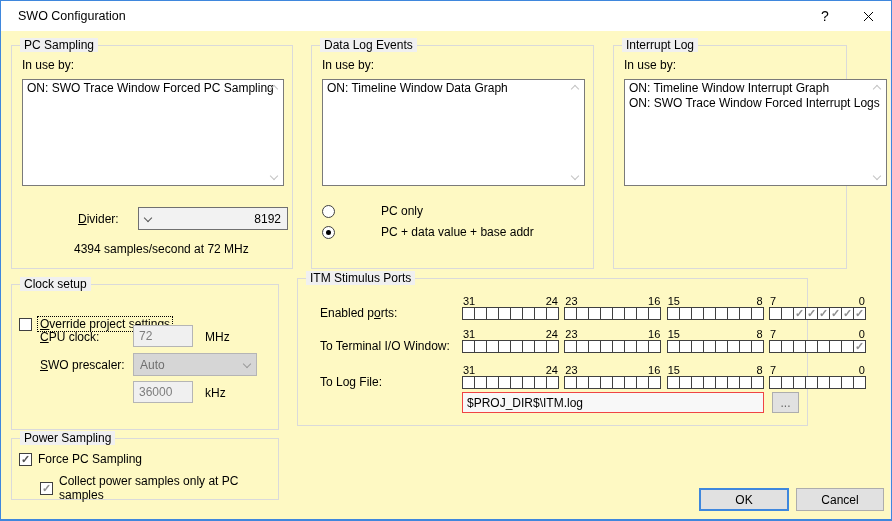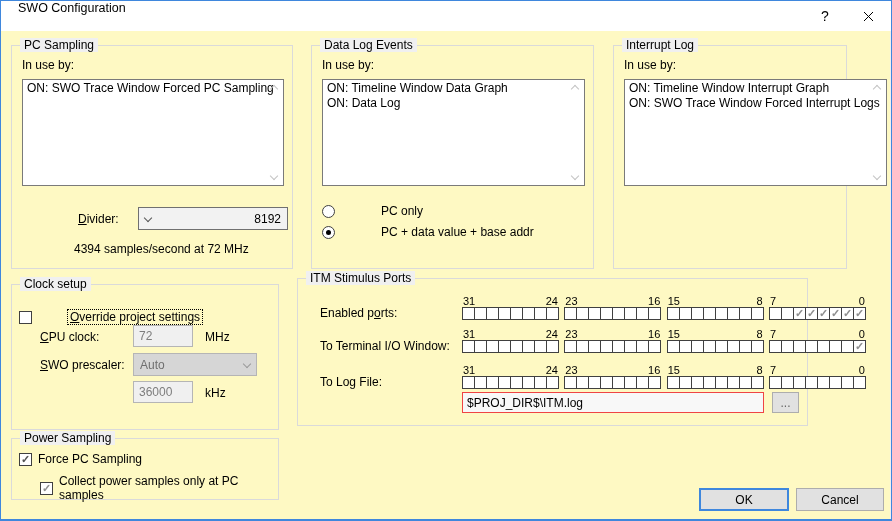--- a/index.html
+++ b/index.html
@@ -1,19 +1,19 @@
 <!DOCTYPE html>
 <html><head>
 <meta charset="utf-8">
 <style>
   html,body{margin:0;padding:0;background:#fff;}
   *{box-sizing:border-box;}
   body{width:892px;height:521px;font-family:"Liberation Sans",sans-serif;font-size:12px;color:#000;}
   .dialog{position:relative;width:892px;height:521px;border:1px solid #3f87dd;border-bottom-width:2px;background:#f0f0f0;overflow:hidden;}
-  .titlebar{height:30px;background:#ffffff;display:flex;}
+  .titlebar{height:30px;background:#ffffff;display:flex;align-items:center;}
   .title-text{padding-left:17px;font-size:12.5px;flex:1;}
   .tb-btn{width:40px;height:30px;display:flex;align-items:center;justify-content:center;font-size:14px;color:#000;cursor:default;}
   .client{position:relative;width:889px;height:488px;background:#fef9c3;}
   .group{position:absolute;border:1px solid #dadada;}
   .group-label{position:absolute;top:-8px;left:8px;background:#f0f0f0;padding:0 4px;white-space:nowrap;}
   .lbl{position:absolute;white-space:nowrap;}
   .u{text-decoration:underline;}
   .listbox{position:absolute;background:#fff;border:1px solid #7a7a7a;overflow:hidden;padding:1px 18px 1px 2px;}
   .lb-item{white-space:nowrap;line-height:15px;padding-left:2px;}
   .chev{display:inline-block;width:6px;height:6px;border-right:1px solid currentColor;border-bottom:1px solid currentColor;}
@@ -91,21 +91,20 @@
       <span class="group-label">Data Log Events</span>
       <span class="lbl" style="left:10px;top:12px;">In use by:</span>
       <div class="listbox" style="left:10px;top:33px;width:263px;height:107px;">
         <div class="sb-arrow top">
             <span class="chev up"></span>
           </div>
         <div class="sb-arrow bottom">
             <span class="chev down"></span>
           </div>
       <div class="lb-item">ON: Timeline Window Data Graph</div>
-          <div class="lb-item">ON: Data Log</div>
         </div>
       <div class="lbl" style="left:10px;top:158px;">
           <div class="radio-row">
             <span class="radio"></span>
             <span>PC only</span>
           </div>
           <div class="radio-row">
             <span class="radio sel"></span>
             <span>PC + data value + base addr</span>
           </div>
@@ -122,21 +121,21 @@
         <div class="sb-arrow bottom">
             <span class="chev down"></span>
           </div>
       <div class="lb-item">ON: Timeline Window Interrupt Graph</div>
           <div class="lb-item">ON: SWO Trace Window Forced Interrupt Logs</div>
         </div>
     </div>
 
     <div class="group" style="left:10px;top:253px;width:268px;height:146px;">
       <span class="group-label">Clock setup</span>
-      <div class="cbrow" style="left:7px;top:25px;gap:30px;">
+      <div class="cbrow" style="left:7px;top:32px;">
         <span class="cb"></span>
         <span class="focus-dotted"><span></span><span class="u">O</span><span>verride project settings</span></span>
       </div>
       <span class="lbl" style="left:28px;top:45px;"><span></span><span class="u">C</span><span>PU clock:</span></span>
       <div class="txt" style="left:121px;top:40px;width:60px;height:22px;">
           <span>72</span>
         </div>
       <span class="lbl" style="left:193px;top:45px;">MHz</span>
       <span class="lbl" style="left:28px;top:73px;"><span></span><span class="u">S</span><span>WO prescaler:</span></span>
       <div class="combo disabled" style="left:121px;top:68px;width:124px;height:23px;">

